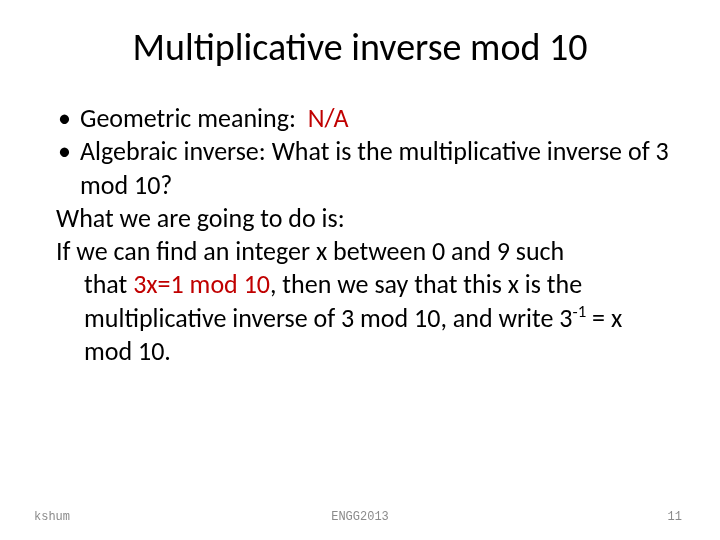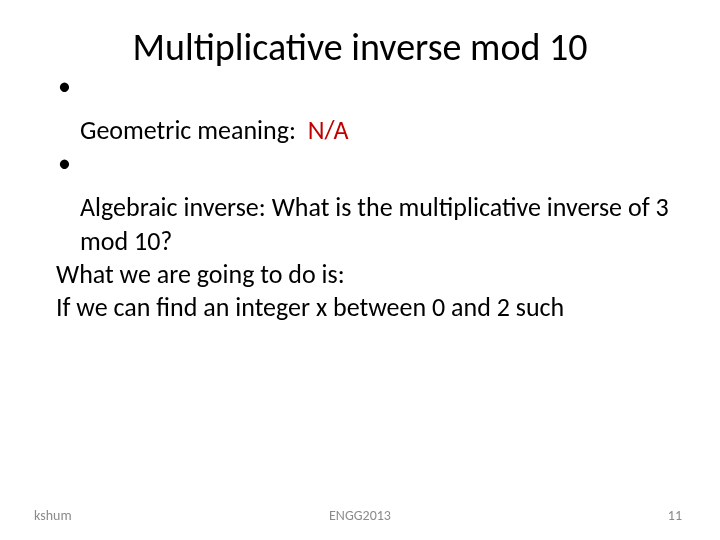--- a/index.html
+++ b/index.html
@@ -14,50 +14,52 @@
   }
   .slide {
     width: 100%;
     height: 100%;
     padding: 24px 50px 0 50px;
   }
   .title {
     font-size: 38px;
     font-weight: 400;
     text-align: center;
+    margin-bottom: 32px;
     letter-spacing: 0px;
   }
   .content {
     font-size: 26px;
     line-height: 1.28;
     padding-left: 6px;
   }
   .bullet {
     display: flex;
     align-items: flex-start;
   }
   .bullet .dot {
     width: 24px;
     flex: 0 0 24px;
     text-align: left;
     padding-left: 2px;
   }
-  .bullet .btxt { flex: 1; margin-top: 44px; }
+  .bullet .btxt { flex: 1; }
   .red { color: #c00000; }
   .italic { }
   .para { padding-left: 0; }
   .indent { padding-left: 28px; display: block; }
   .sup { font-size: 0.65em; vertical-align: super; line-height: 0; }
   .footer {
     position: absolute;
     bottom: 16px;
     left: 0;
     width: 100%;
-    font-size: 14px;
+    font-size: 12px;
     color: #8b8b8b;
+    font-family: Liberation Mono, monospace;
   }
   .footer .fl { position: absolute; left: 34px; }
   .footer .fc { width: 100%; text-align: center; }
   .footer .fr { position: absolute; right: 38px; top: 0; }
 </style>
 </head>
 <body>
 
 <div class="slide">
   <h1 class="title">Multiplicative inverse mod 10</h1>
@@ -74,21 +76,24 @@
     <div class="bullet">
       <span class="dot">•</span>
       <span class="btxt">
         <span>Algebraic inverse:</span> <span>What is the multiplicative inverse of 3 mod 10?</span>
       </span>
     </div>
 
     <div class="para italic">What we are going to do is:</div>
 
     <div class="para">
-      <span>If we can find an integer x between 0 and 2 such</span>
+      <span>If we can find an integer x between 0 and 9 such</span>
+      <span class="indent">
+        <span>that </span><span class="red">3x=1 mod 10</span><span>, then we say that this x is the multiplicative inverse of 3 mod 10, and write 3</span><span class="sup">-1</span><span> = x mod 10.</span>
+      </span>
     </div>
 
   </div>
 
   <div class="footer">
     <span class="fl">kshum</span>
     <div class="fc">ENGG2013</div>
     <span class="fr">11</span>
   </div>
 </div>

